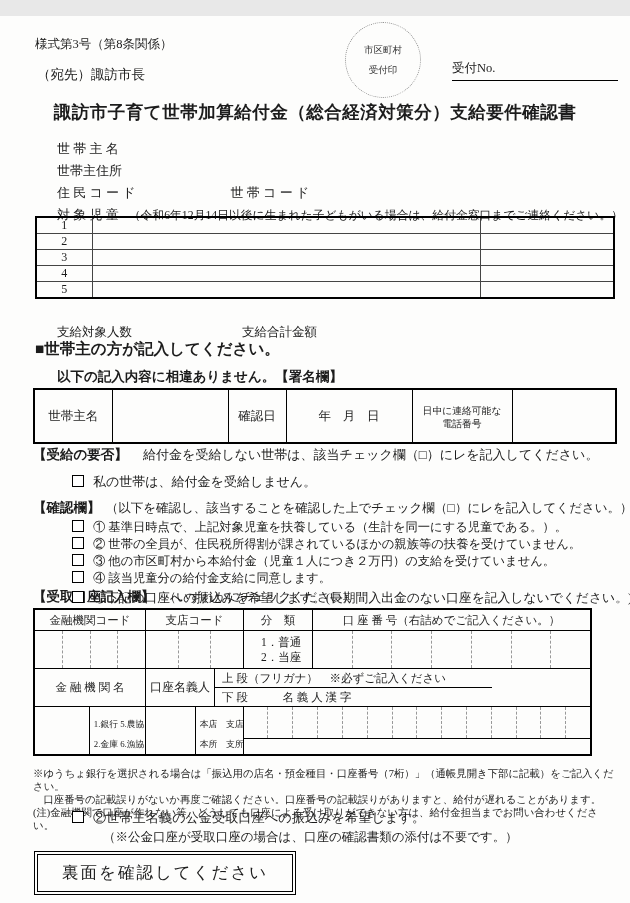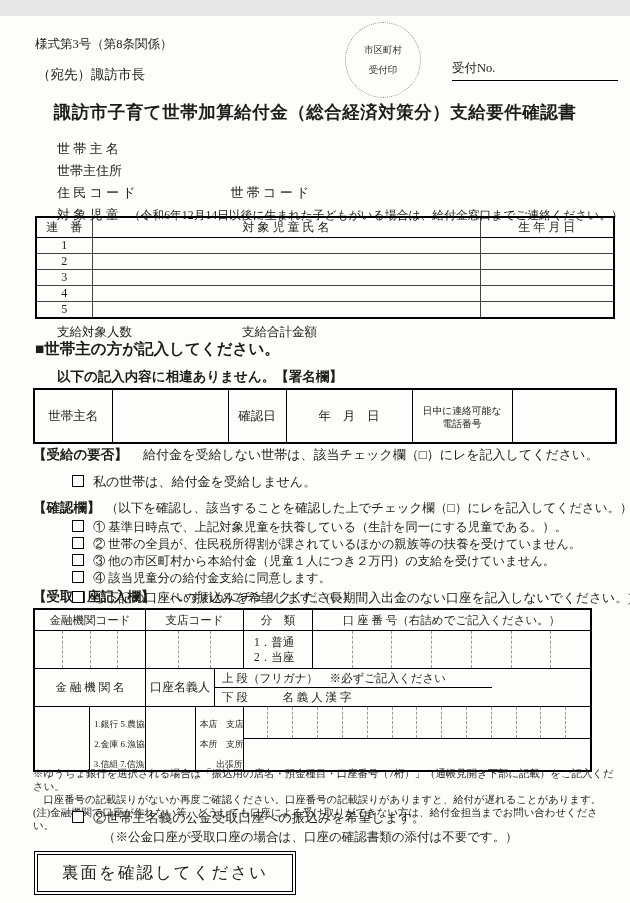--- a/index.html
+++ b/index.html
@@ -73,26 +73,26 @@
   .brow { display: flex; border-top: 1px solid #000; }
   .brow:first-child { border-top: none; }
   .bcell { border-left: 1px solid #000; display: flex; align-items: center; justify-content: center; overflow: hidden; }
   .bcell:first-child { border-left: none; }
   .w1 { width: 110px; } .w2 { width: 98px; } .w3 { width: 69px; } .w4 { width: 278px; }
   .hrow { height: 20px; }
   .digit-row { height: 38px; }
   .digits { display: flex; align-items: stretch; justify-content: stretch; padding: 0; }
   .digits > i { flex: 1; border-left: 1px dashed #999; }
   .digits > i:first-child { border-left: none; }
-  .class-cell { flex-direction: column; align-items: flex-start; justify-content: center; padding-left: 10px; font-size: 11.5px; line-height: 15px; }
+  .class-cell { flex-direction: column; align-items: flex-start; justify-content: center; padding-left: 17px; font-size: 11.5px; line-height: 15px; }
   .label-row { height: 38px; }
   .holder-col { flex-direction: column; align-items: stretch; justify-content: stretch; padding: 0; }
   .holder-col > div { flex: 1; display: flex; align-items: center; padding-left: 7px; }
   .holder-col > div:last-child { border-top: 1px solid #000; }
-  .entry-row { height: 64px; text-align: right; }
+  .entry-row { height: 48px; }
   .split-cell { padding: 0; align-items: stretch; }
   .split-cell .blank { flex: 1; }
   .split-cell .types { border-left: 1px solid #000; font-size: 8.8px; line-height: 20px; padding: 7px 0 0 4px; white-space: nowrap; overflow: hidden; }
   .t-bank { width: 56px; } .t-branch { width: 48px; }
   .name-entry { width: 348px; flex-direction: column; align-items: stretch; padding: 0; }
   .kana-row { height: 32px; display: flex; border-bottom: 1px solid #000; }
   .kana-row > i { flex: 1; border-left: 1px dashed #999; }
   .kana-row > i:first-child { border-left: none; }
   .kanji-row { flex: 1; }
   
@@ -133,25 +133,20 @@
     </div>
   </div>
 
   <table class="children">
     <colgroup>
         <col style="width:56px">
         <col style="width:388px">
         <col style="width:134px">
       </colgroup>
     <tbody>
-        <tr>
-      <th>連　番</th>
-      <th>対 象 児 童 氏 名</th>
-      <th>生 年 月 日</th>
-    </tr>
     <tr>
           <td>1</td>
           <td></td>
           <td></td>
         </tr>
     <tr>
           <td>2</td>
           <td></td>
           <td></td>
         </tr>

